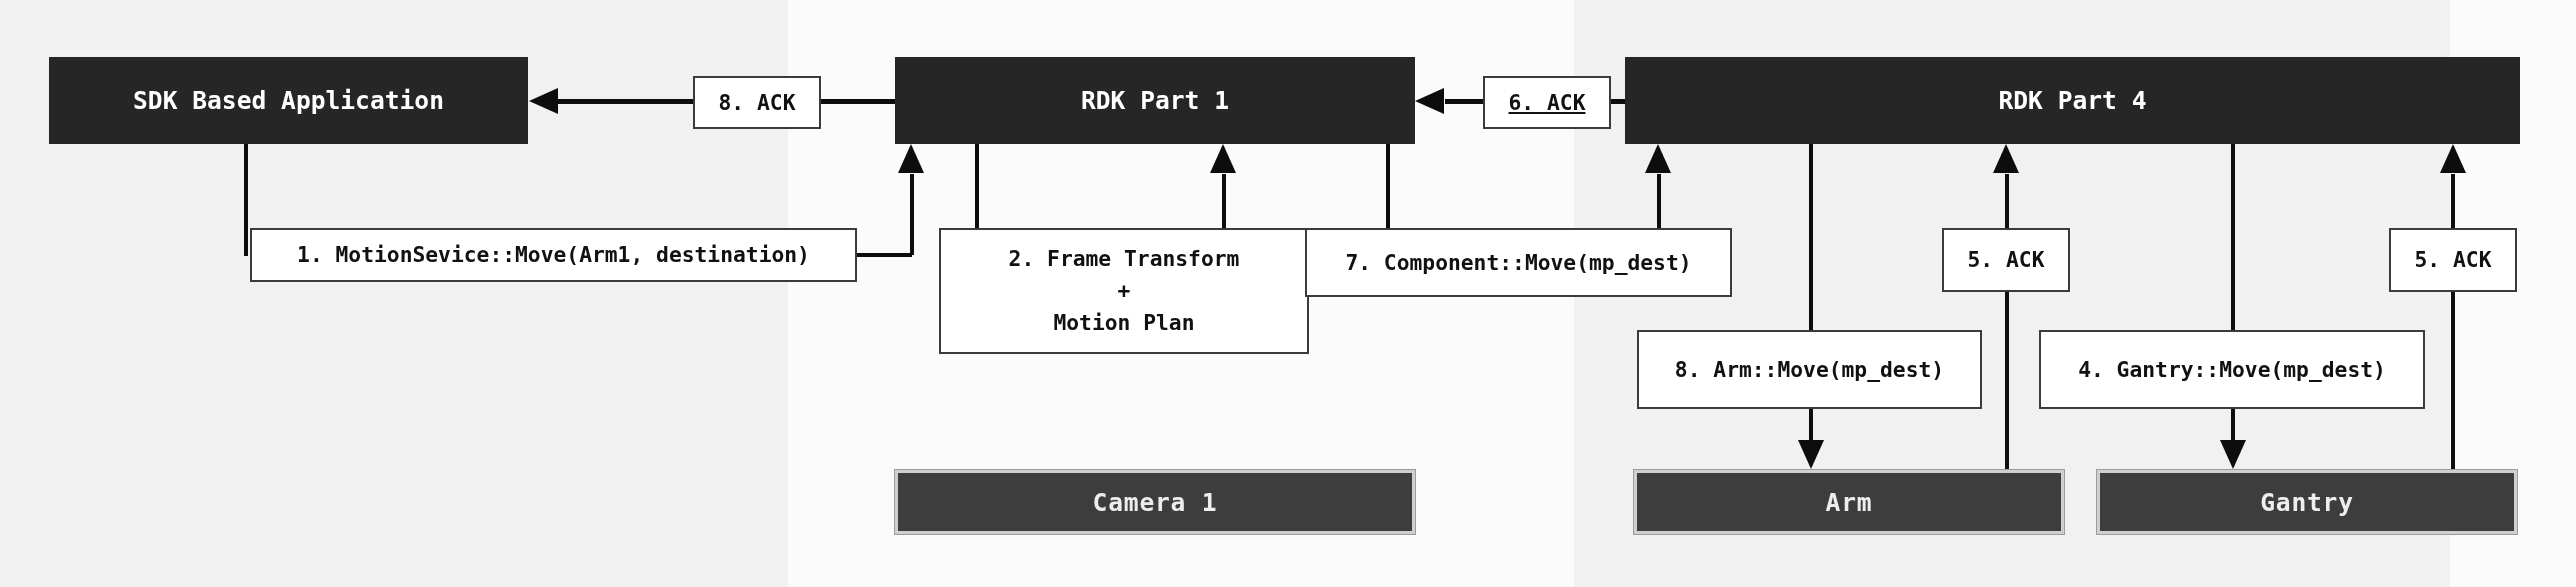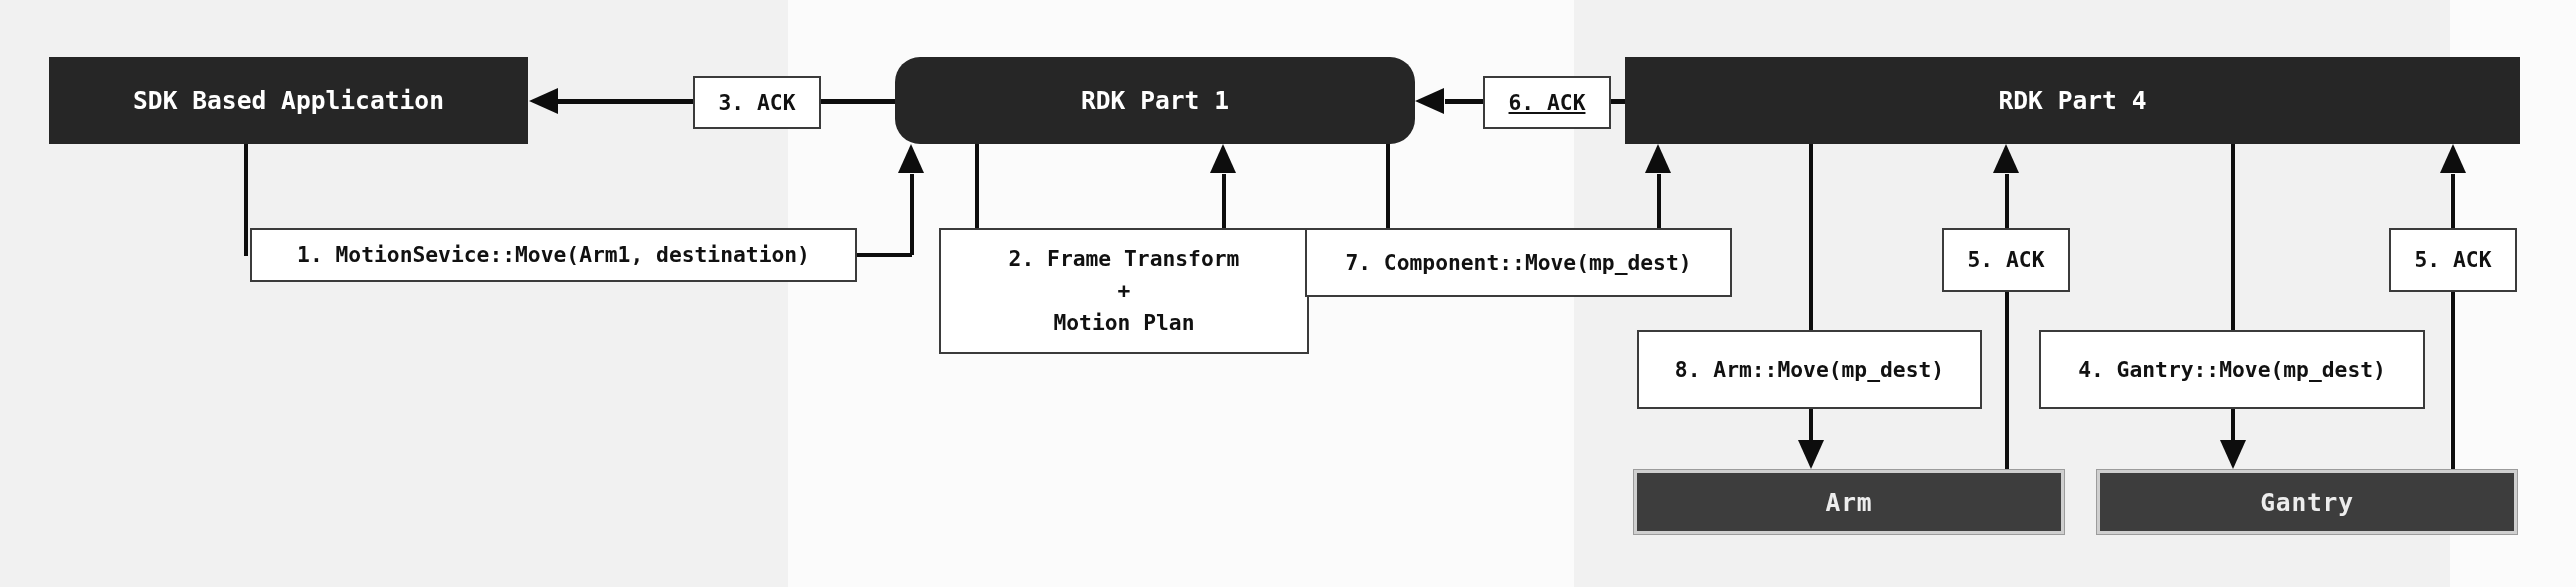--- a/index.html
+++ b/index.html
@@ -91,41 +91,42 @@
   <div class="line" style="left:2005px; top:174px; width:4.1px; height:296px;"></div>
   <div class="head head-up" style="left:1993px; top:144px;"></div>
 
   <div class="line" style="left:2231px; top:144px; width:4.1px; height:296px;"></div>
   <div class="head head-down" style="left:2220px; top:440px;"></div>
 
   <div class="line" style="left:2451px; top:174px; width:4.1px; height:296px;"></div>
   <div class="head head-up" style="left:2440px; top:144px;"></div>
 
   <div class="node" style="left:49px; top:57px; width:479px;">SDK Based Application</div>
-  <div class="node" style="left:895px; top:57px; width:520px;border-radius:25px;">RDK Part 1</div>
+  <div class="node" style="left:895px; top:57px; width:520px;">RDK Part 1</div>
   <div class="node" style="left:1625px; top:57px; width:895px;">RDK Part 4</div>
 
-  <div class="msg" style="left:693px; top:76px; width:128px; height:53px;">3. ACK</div>
+  <div class="msg" style="left:693px; top:76px; width:128px; height:53px;">8. ACK</div>
   <div class="msg" style="left:1483px; top:76px; width:128px; height:53px;text-decoration:underline;">6. ACK</div>
 
   <div class="msg" style="left:250px; top:228px; width:607px; height:54px;">1. MotionSevice::Move(Arm1, destination)</div>
 
   <div class="msg" style="left:939px; top:228px; width:370px; height:126px;">
     <span>2. Frame Transform</span>
     <span>+</span>
     <span>Motion Plan</span>
   </div>
 
   <div class="msg" style="left:1305px; top:228px; width:427px; height:69px;">7. Component::Move(mp_dest)</div>
 
   <div class="msg" style="left:1637px; top:330px; width:345px; height:79px;">8. Arm::Move(mp_dest)</div>
 
   <div class="msg" style="left:1942px; top:228px; width:128px; height:64px;">5. ACK</div>
 
   <div class="msg" style="left:2039px; top:330px; width:386px; height:79px;">4. Gantry::Move(mp_dest)</div>
 
   <div class="msg" style="left:2389px; top:228px; width:128px; height:64px;">5. ACK</div>
 
+  <div class="device" style="left:895px; top:470px; width:520px;">Camera 1</div>
   <div class="device" style="left:1634px; top:470px; width:430px;">Arm</div>
   <div class="device" style="left:2097px; top:470px; width:420px;">Gantry</div>
 
 </div>
 
 
 </body></html>

